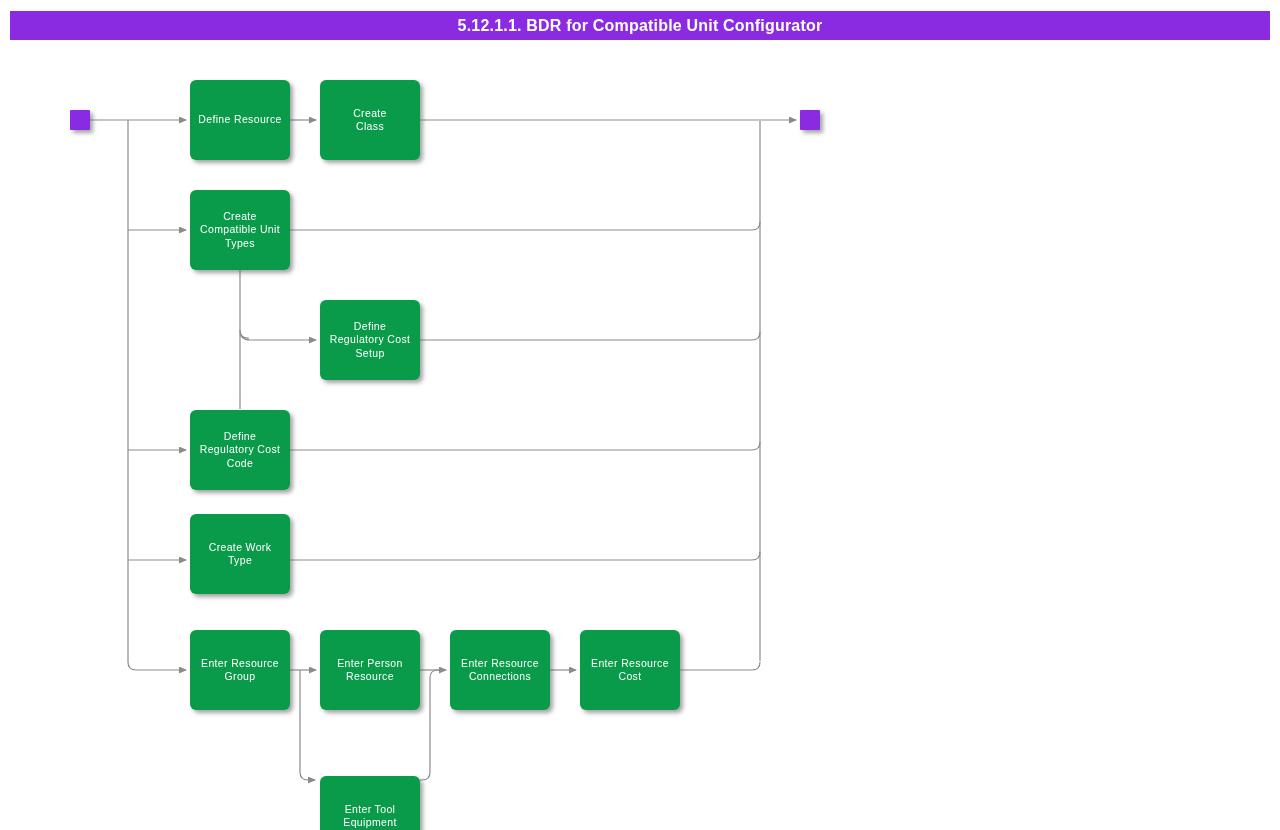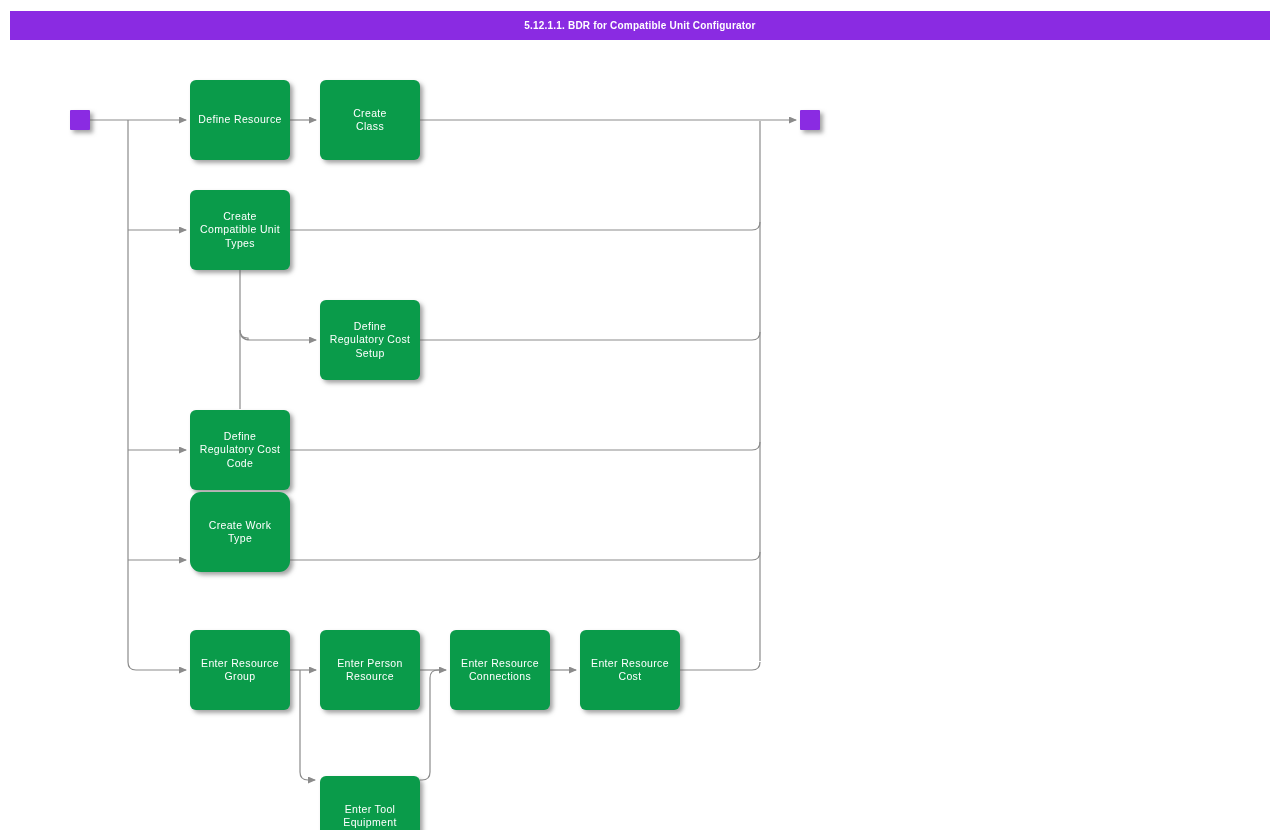--- a/index.html
+++ b/index.html
@@ -19,21 +19,21 @@
     position: relative;
     overflow: hidden;
   }
   .title-bar {
     position: absolute;
     left: 10px; top: 11px;
     width: 1260px; height: 29px;
     background: var(--title-bar-bg);
     color: var(--title-bar-text);
     display: flex; align-items: center; justify-content: center;
-    font-size: 10px; font-weight: bold; letter-spacing: 0.2px;
+    font-size: 16px; font-weight: bold; letter-spacing: 0.2px;
   }
   svg.wires {
     position: absolute; left: 0; top: 0;
     width: 1280px; height: 830px;
   }
   .wire { fill: none; stroke: var(--connector); stroke-width: 1.2; }
   .arrowhead { fill: var(--connector); stroke: none; }
   .task-node {
     position: absolute;
     width: 100px; height: 80px;
@@ -128,21 +128,21 @@
 <div class="task-node" style="left:320px; top:300px;">
   <span class="task-label">Define
 Regulatory Cost
 Setup</span>
 </div>
 <div class="task-node" style="left:190px; top:410px;">
   <span class="task-label">Define
 Regulatory Cost
 Code</span>
 </div>
-<div class="task-node" style="left:190px; top:492px;border-radius:11px;">
+<div class="task-node" style="left:190px; top:514px;">
   <span class="task-label">Create Work
 Type</span>
 </div>
 <div class="task-node" style="left:190px; top:630px;">
   <span class="task-label">Enter Resource
 Group</span>
 </div>
 <div class="task-node" style="left:320px; top:630px;">
   <span class="task-label">Enter Person
 Resource</span>

